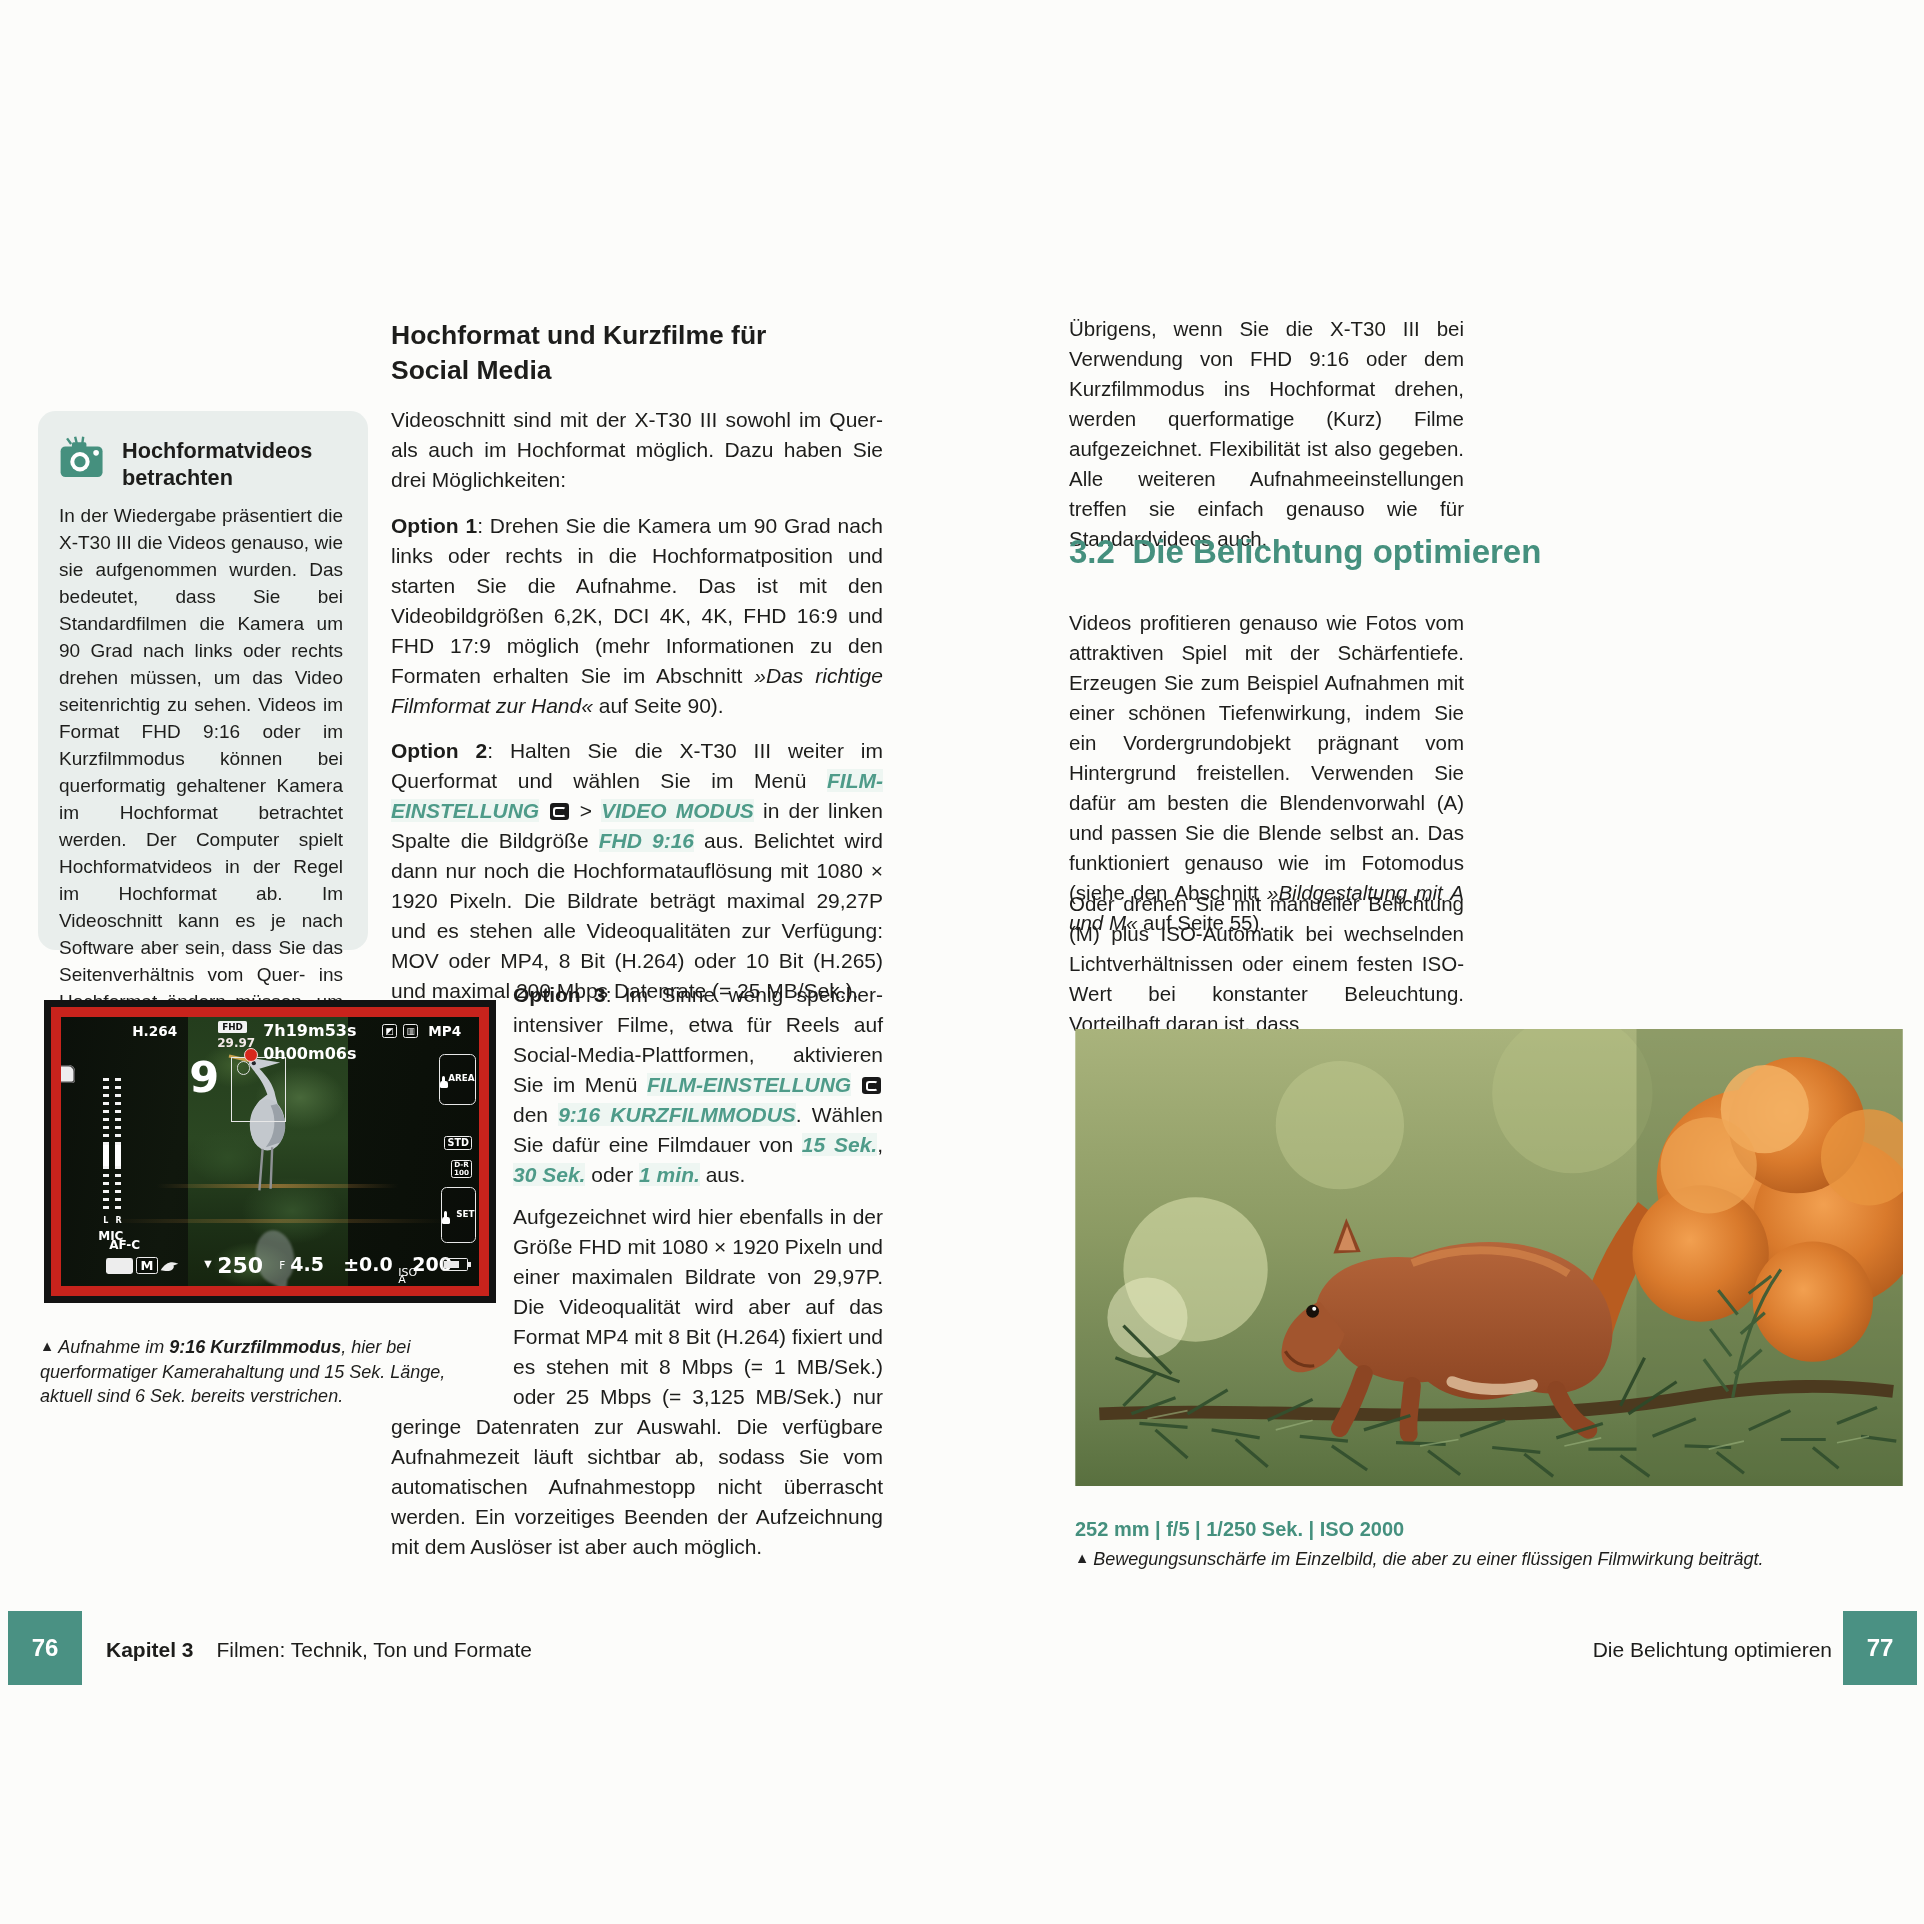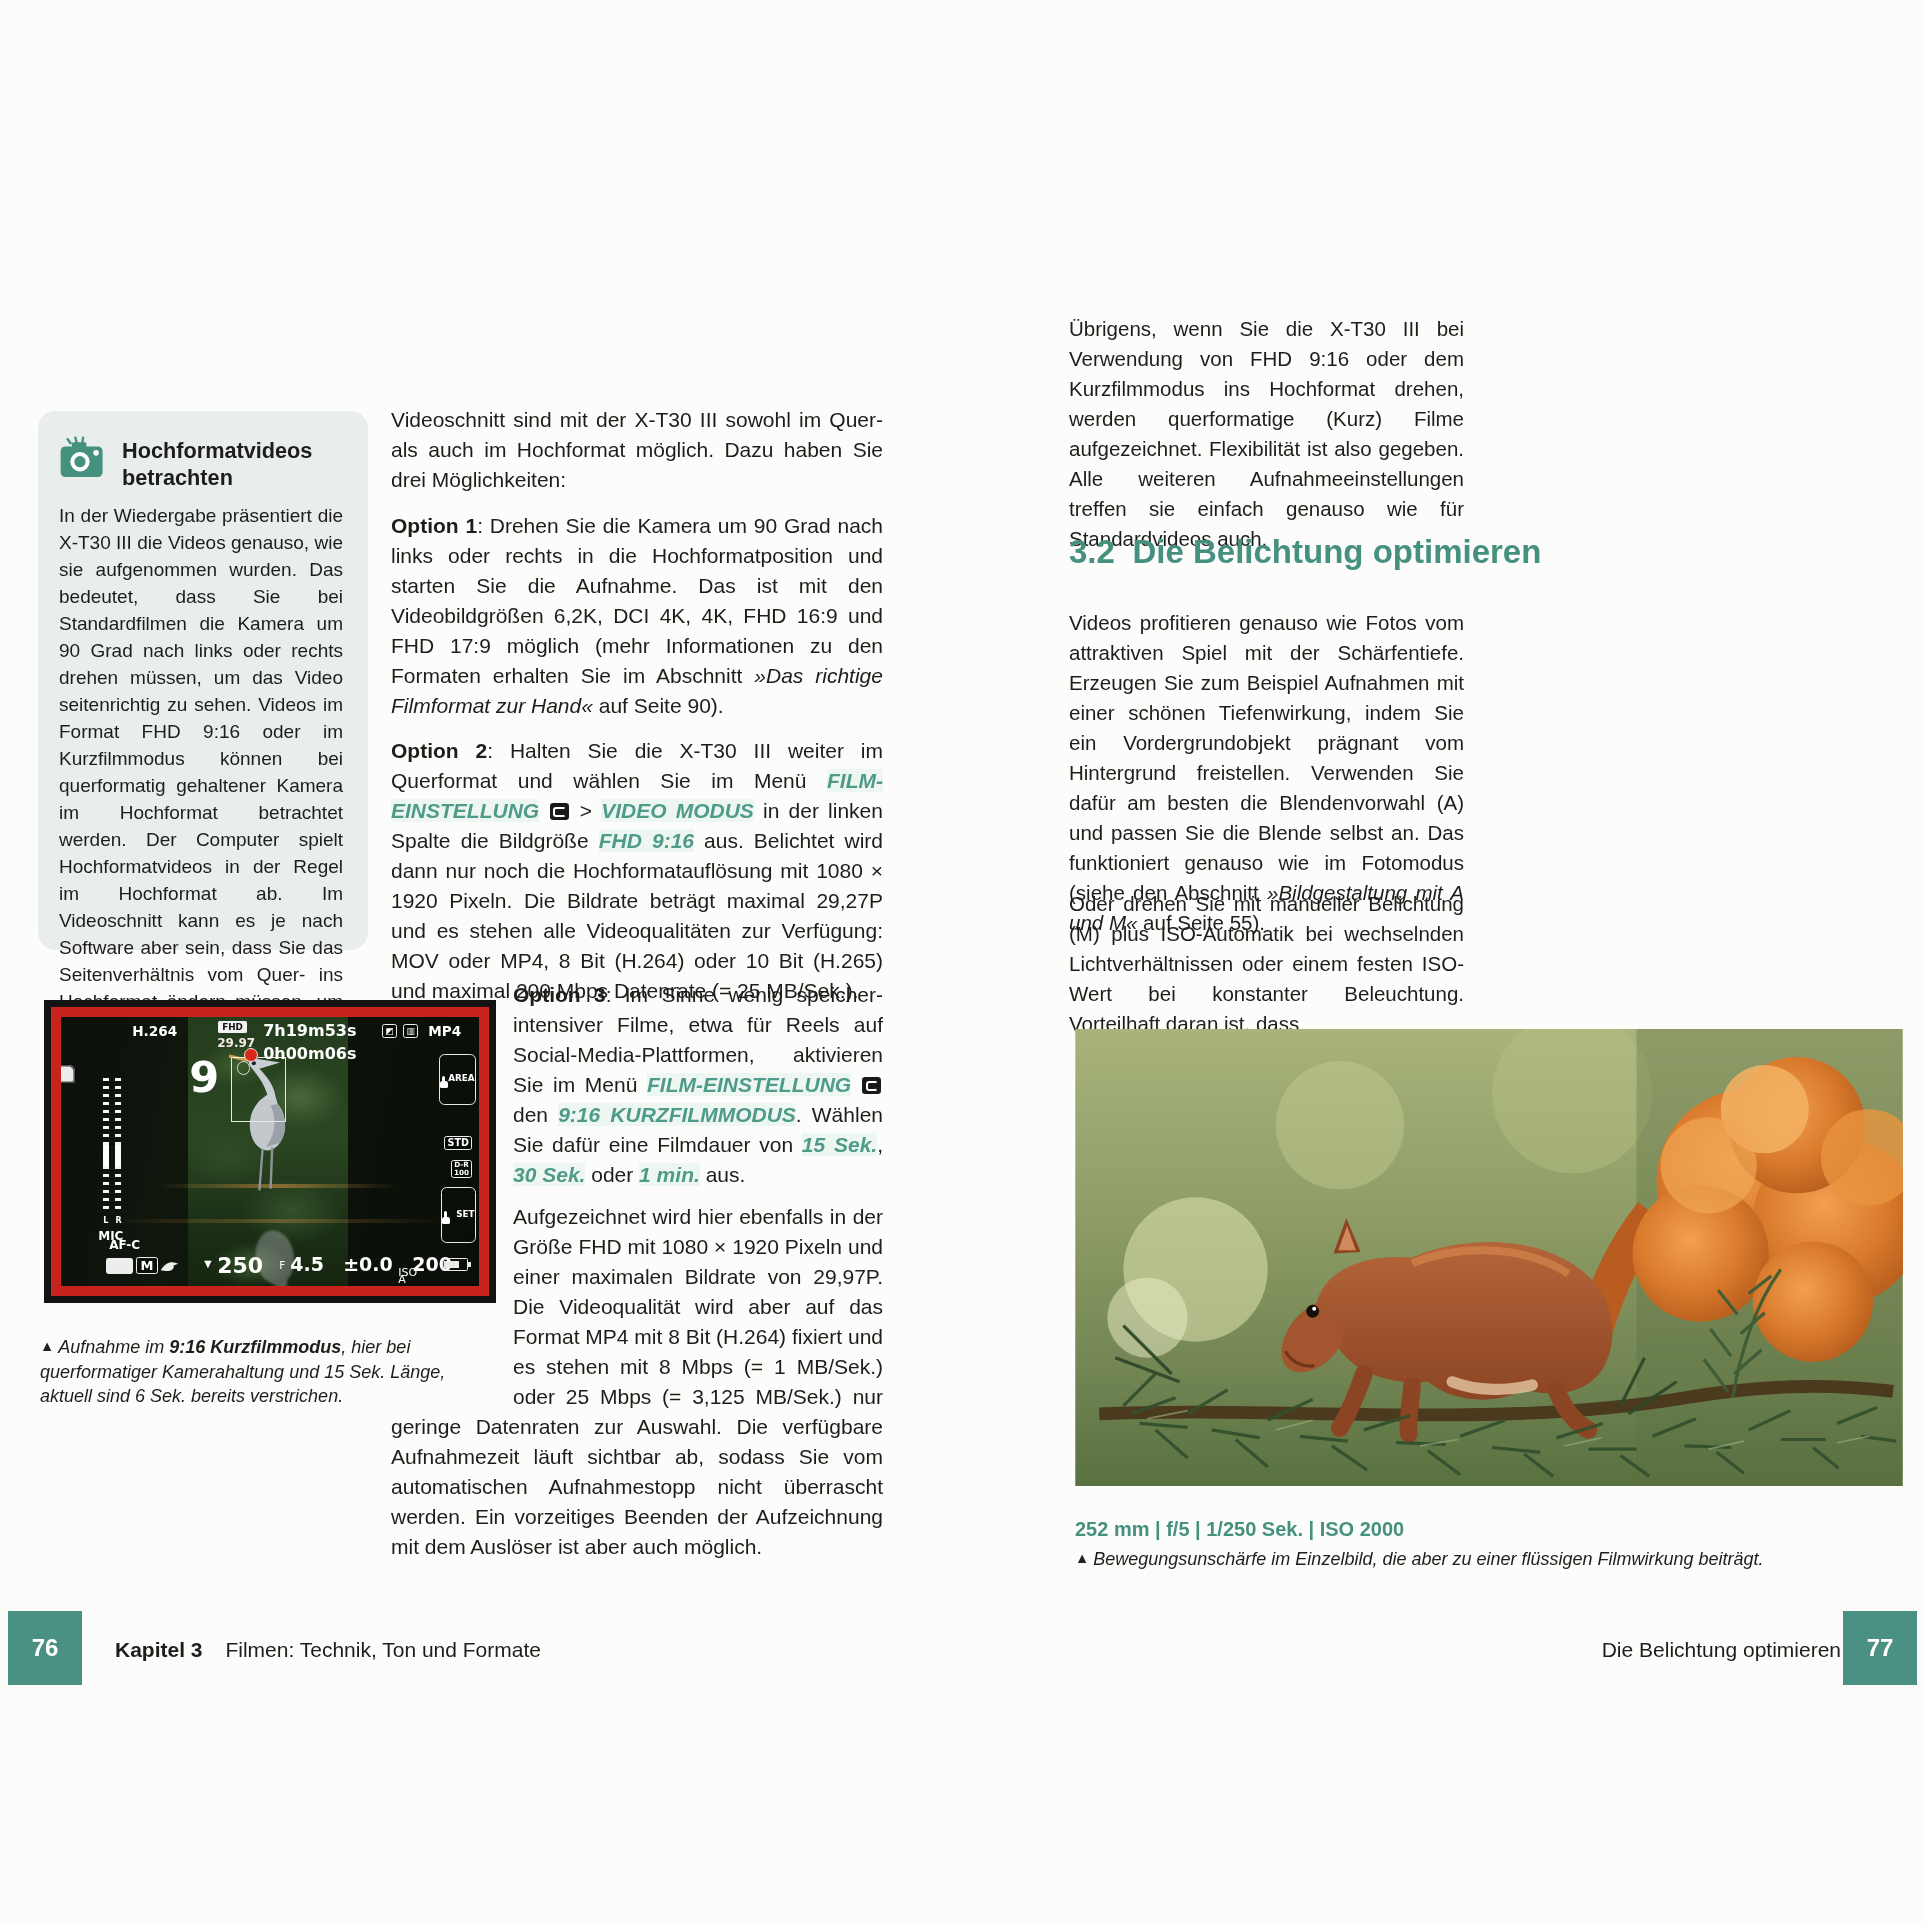--- a/index.html
+++ b/index.html
@@ -58,21 +58,21 @@
   .meta{font-size:20px;font-weight:700;color:#45907e;}
   
   #opt3flow{left:391px;top:980px;width:492px;}
   #opt3flow .float-spacer{float:left;width:122px;height:428px;}
   #opt3flow p{margin:0 0 12px 0;}
   
   #photo{left:1075px;top:1029px;width:828px;height:457px;overflow:hidden;}
   
   .pagenum{width:74px;height:74px;background:#4a9183;color:#fff;display:flex;align-items:center;justify-content:center;
            font-size:24px;font-weight:700;}
-  .foot-text{font-size:21px;margin-left:9px;}
+  .foot-text{font-size:21px;}
   .foot-text b{font-weight:700;}
 </style>
 </head>
 <body>
 
 <div id="spread">
 
   <div id="tipbox" class="abs">
     <div class="tb-head">
       <span>
@@ -164,20 +164,24 @@
       <span class="hud" style="left:337px;top:252px;font-size:11px;line-height:7.2px;">
         <span>ISO</span><br><span>A</span>
       </span>
       <span class="hud hud-b" style="left:351px;top:236px;font-size:19px;">200</span>
       <span class="batt" style="position:absolute;right:11.2px;top:241px;"></span>
     </div>
   </div>
 
   <p class="abs cap" style="left:40px;top:1317px;width:449px;"><span class="sg-tri">▲ </span><span class="sg-i">Aufnahme im </span><span class="sg-bi">9:16 Kurzfilmmodus</span><span class="sg-i">, hier bei querformatiger Kamerahaltung und 15 Sek. Länge, aktuell sind 6 Sek. bereits verstrichen.</span></p>
 
+  <h3 class="abs h3" style="left:391px;top:318px;width:492px;">
+    <span>Hochformat und Kurzfilme für</span><br>
+    <span>Social Media</span>
+  </h3>
   <p class="abs body" style="left:391px;top:405px;width:492px;">Videoschnitt sind mit der X-T30 III sowohl im Quer- als auch im Hochformat möglich. Dazu haben Sie drei Möglichkeiten:</p>
   <p class="abs body" style="left:391px;top:511px;width:492px;"><span class="sg-b">Option 1</span><span>: Drehen Sie die Kamera um 90 Grad nach links oder rechts in die Hochformatposition und starten Sie die Aufnahme. Das ist mit den Videobildgrößen 6,2K, DCI 4K, 4K, FHD 16:9 und FHD 17:9 möglich (mehr Informationen zu den Formaten erhalten Sie im Abschnitt </span><span class="sg-i">»Das richtige Filmformat zur Hand«</span><span> auf Seite 90).</span></p>
   <p class="abs body" style="left:391px;top:736px;width:492px;"><span class="sg-b">Option 2</span><span>: Halten Sie die X-T30 III weiter im Querformat und wählen Sie im Menü </span><span class="sg-t">FILM-EINSTELLUNG</span><span> </span><span class="sg-icon"></span><span> &gt; </span><span class="sg-t">VIDEO MODUS</span><span> in der linken Spalte die Bildgröße </span><span class="sg-t">FHD 9:16</span><span> aus. Belichtet wird dann nur noch die Hochformatauflösung mit 1080 × 1920 Pixeln. Die Bildrate beträgt maximal 29,27P und es stehen alle Videoqualitäten zur Verfügung: MOV oder MP4, 8 Bit (H.264) oder 10 Bit (H.265) und maximal 200 Mbps Datenrate (= 25 MB/Sek.).</span></p>
 
   <div id="opt3flow" class="abs">
     <div class="float-spacer"></div>
     <p class="body"><span class="sg-b">Option 3</span><span>: Im Sinne wenig speicher­intensiver Filme, etwa für Reels auf Social-Media-Plattformen,  aktivie­ren Sie im Menü </span><span class="sg-t">FILM-EINSTELLUNG</span><span> </span><span class="sg-icon"></span><span> den </span><span class="sg-t">9:16 KURZFILMMODUS</span><span>. Wäh­len Sie dafür eine Filmdauer von </span><span class="sg-t">15 Sek.</span><span>, </span><span class="sg-t">30 Sek.</span><span> oder </span><span class="sg-t">1 min.</span><span> aus.</span></p>
     <p class="body">Aufgezeichnet wird hier ebenfalls in der Größe FHD mit 1080 × 1920 Pixeln und einer maximalen Bildrate von 29,97P. Die Videoqualität wird aber auf das Format MP4 mit 8 Bit (H.264) fixiert und es stehen mit 8 Mbps (= 1 MB/Sek.) oder 25 Mbps (= 3,125 MB/Sek.) nur geringe Datenraten zur Auswahl. Die verfügbare Aufnahmezeit läuft sichtbar ab, sodass Sie vom automatischen Aufnahmestopp nicht überrascht werden. Ein vorzeitiges Beenden der Aufzeichnung mit dem Auslöser ist aber auch möglich.</p>
   </div>
 

